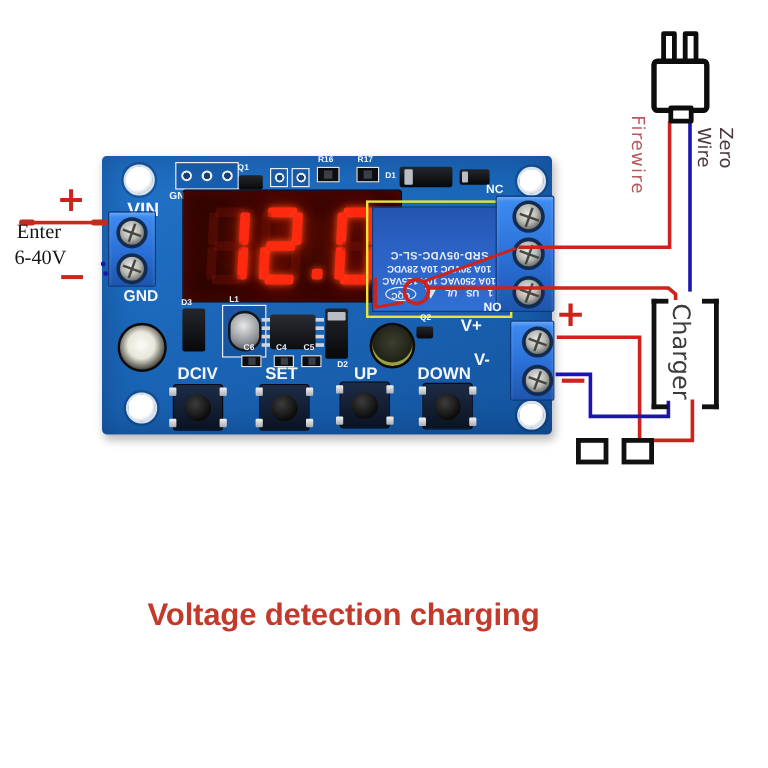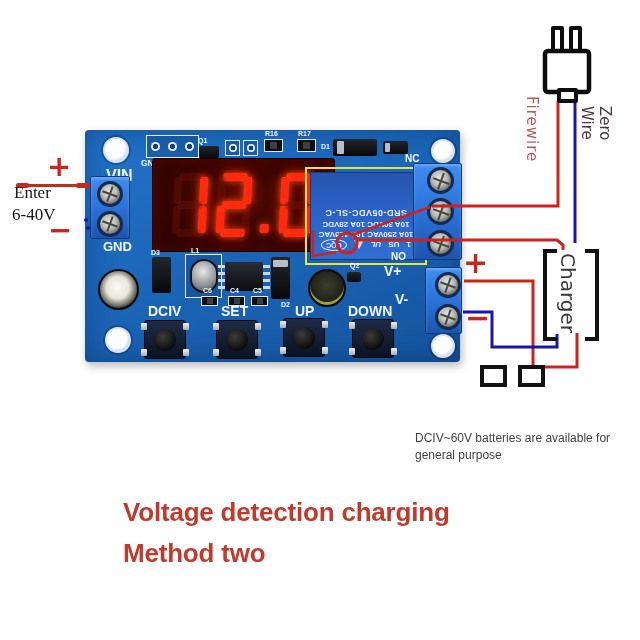--- a/index.html
+++ b/index.html
@@ -191,21 +191,21 @@
       <div class="screw" style="left:6px;top:34px;width:20px;height:20px"></div>
     </div>
     <div class="abs silk it" style="left:18px;top:109px;font-size:13px">GND</div>
 
     <div class="abs silk it" style="left:320px;top:23px;font-size:10px">NC</div>
     <div class="abs tblock" style="left:328px;top:33px;width:47px;height:95px">
       <div class="screw" style="left:13px;top:3px;width:21px;height:21px"></div>
       <div class="screw" style="left:13px;top:34px;width:21px;height:21px"></div>
       <div class="screw" style="left:13px;top:66px;width:21px;height:21px"></div>
     </div>
-    <div class="abs silk it" style="left:306px;top:121px;font-size:10px">NO</div>
+    <div class="abs silk it" style="left:318px;top:121px;font-size:10px">NO</div>
 
     <div class="abs silk" style="left:299px;top:133px;font-size:14px">V+</div>
     <div class="abs silk" style="left:310px;top:161px;font-size:14px">V-</div>
     <div class="abs tblock" style="left:340px;top:137px;width:35px;height:65px">
       <div class="screw" style="left:9px;top:4px;width:20px;height:20px"></div>
       <div class="screw" style="left:9px;top:36px;width:20px;height:20px"></div>
     </div>
 
     <div class="abs cap-el cap1" style="left:13px;top:139px;width:37px;height:37px"></div>
     <div class="abs silk tiny" style="left:66px;top:119px">D3</div>
@@ -315,23 +315,18 @@
 
   <div class="abs bracket" style="left:543px;top:249px;width:10px;height:84px;border-left-width:4px;border-top-width:4px;border-bottom-width:4px"></div>
   <div class="abs bracket" style="left:585px;top:249px;width:10px;height:84px;border-right-width:4px;border-top-width:4px;border-bottom-width:4px"></div>
   <div class="abs vlabel" style="left:556px;top:253px;font-size:20px;color:#3b3b3b">Charger</div>
 
   <div class="abs ann-sign" style="left:463px;top:248px;font-size:30px">+</div>
   <div class="abs ann-sign" style="left:465px;top:303px;font-size:30px">−</div>
 
   <div class="abs battery-term" style="left:480px;top:365px;width:19px;height:14px"></div>
   <div class="abs battery-term" style="left:518px;top:365px;width:19px;height:14px"></div>
-  <div class="abs note" style="left:415px;top:430px">
-    <div>DCIV~60V batteries are available for</div>
-    <div>general purpose</div>
-  </div>
 
   <div class="abs title" style="left:123px;top:492px">
     <div>Voltage detection charging</div>
-    <div>Method two</div>
   </div>
 
 </div>
 
 </body></html>

